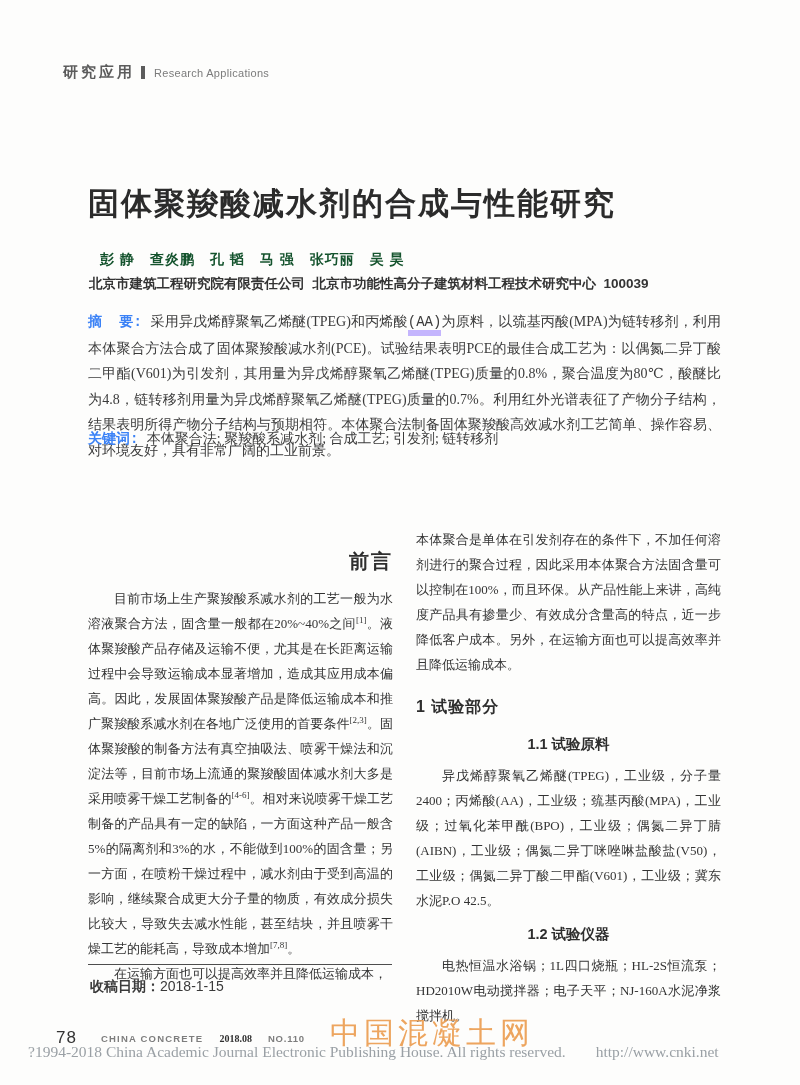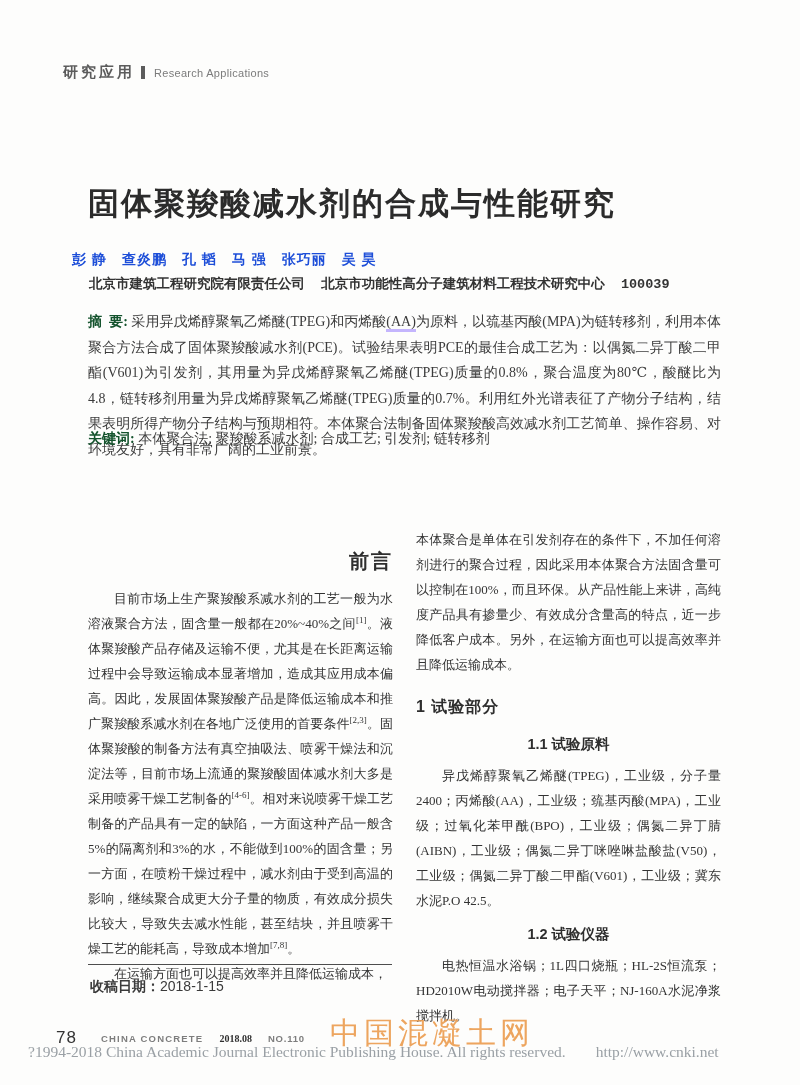--- a/index.html
+++ b/index.html
@@ -27,41 +27,41 @@
   .section-en { font-size: 11px; color: #7b7b7b; letter-spacing: 0.3px; }
 
   
   .article-title {
     position: absolute; left: 88px; top: 183px;
     font-size: 31px; font-weight: bold; color: #2b2b2b;
     letter-spacing: 2px;
     font-family: Liberation Mono, monospace;
   }
   .authors {
-    position: absolute; left: 72px; top: 251px;
-    font-size: 14px; font-weight: bold; color: #1d4ed8;
+    position: absolute; left: 100px; top: 251px;
+    font-size: 14px; font-weight: bold; color: #14532d;
     white-space: pre; letter-spacing: 1px;
     font-family: "Liberation Sans", "DejaVu Sans", sans-serif;
   }
   .affiliation {
     position: absolute; left: 89px; top: 275px;
     font-size: 13.5px; font-weight: bold; color: #333;
     white-space: pre;
-    font-family: Liberation Mono, monospace;
+    font-family: Liberation Sans, sans-serif;
   }
   .abstract {
     position: absolute; left: 88px; top: 309px; width: 633px;
     font-size: 14px; line-height: 25.5px; text-align: justify;
     color: #3b3b3b;
   }
   .inline-label {
-    font-weight: bold; color: #14532d; white-space: pre;
-    font-family: Liberation Serif, serif;
+    font-weight: bold; color: #3b82f6; white-space: pre;
+    font-family: Liberation Mono, monospace;
   }
-  .u { border-bottom: 3px solid #c4b5fd; }
+  .u { border-bottom: 6px solid #c4b5fd; font-family: Liberation Mono, monospace; }
   .keywords {
     position: absolute; left: 88px; top: 430px; width: 633px;
     font-size: 14px; color: #3b3b3b;
   }
 
   
   .col {
     position: absolute; width: 305px;
     font-size: 13px; line-height: 25px; text-align: justify;
     color: #333;

